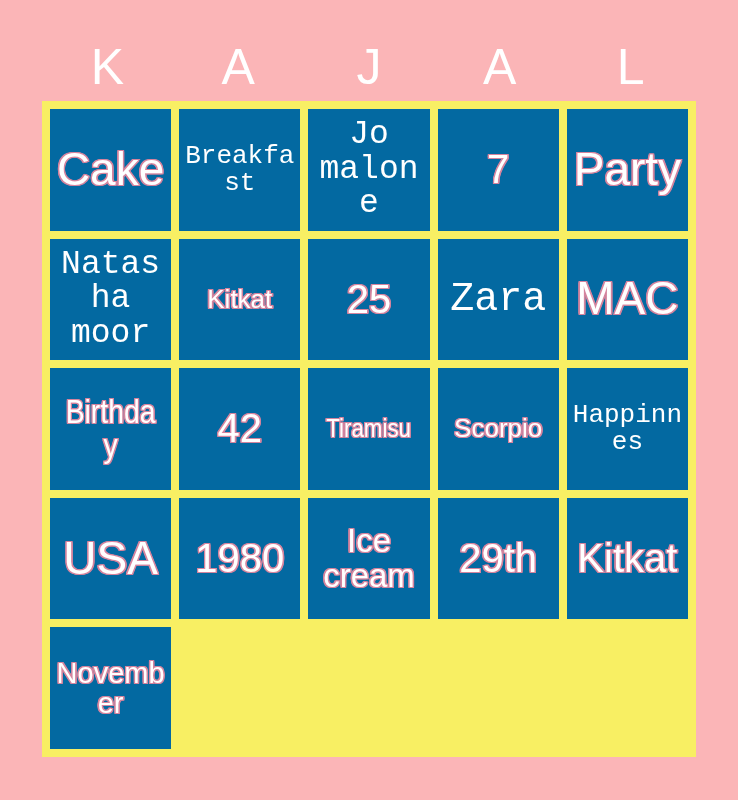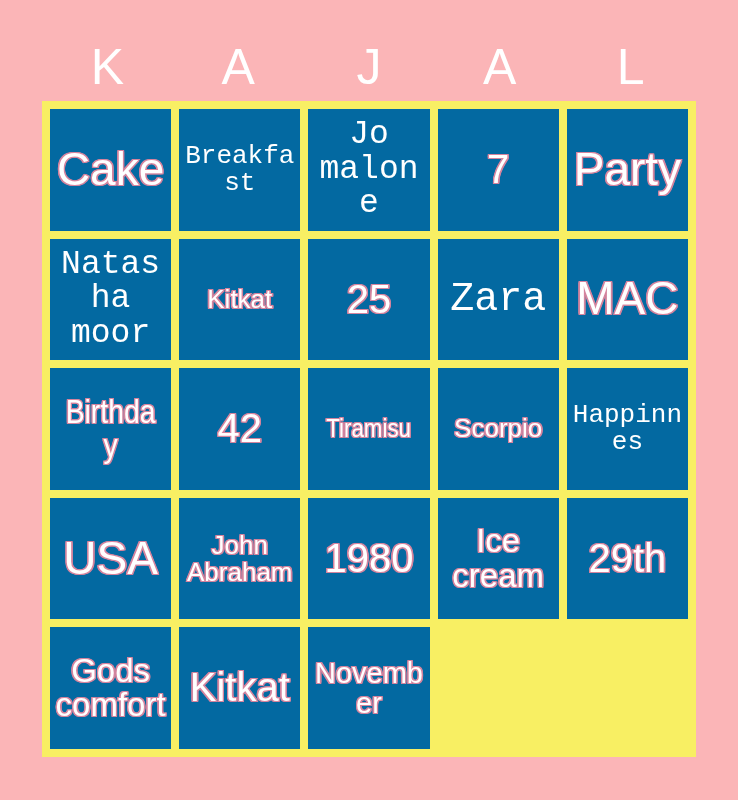--- a/index.html
+++ b/index.html
@@ -165,33 +165,27 @@
       <div class="bingo-cell">
         <span class="cell-text outlined fs-sm">Scorpio</span>
       </div>
       <div class="bingo-cell">
         <span class="cell-text plain fs-sm">Happinnes</span>
       </div>
       <div class="bingo-cell">
         <span class="cell-text outlined fs-xl">USA</span>
       </div>
       <div class="bingo-cell">
-        <span class="cell-text outlined fs-sm">John Abraham</span>
-      </div>
-      <div class="bingo-cell">
         <span class="cell-text outlined fs-lg">1980</span>
       </div>
       <div class="bingo-cell">
         <span class="cell-text outlined fs-md">Ice cream</span>
       </div>
       <div class="bingo-cell">
         <span class="cell-text outlined fs-lg">29th</span>
-      </div>
-      <div class="bingo-cell">
-        <span class="cell-text outlined fs-md">Gods comfort</span>
       </div>
       <div class="bingo-cell">
         <span class="cell-text outlined fs-lg">Kitkat</span>
       </div>
       <div class="bingo-cell">
         <span class="cell-text outlined fs-xs">November</span>
       </div>
     </div>
 
 </div>

